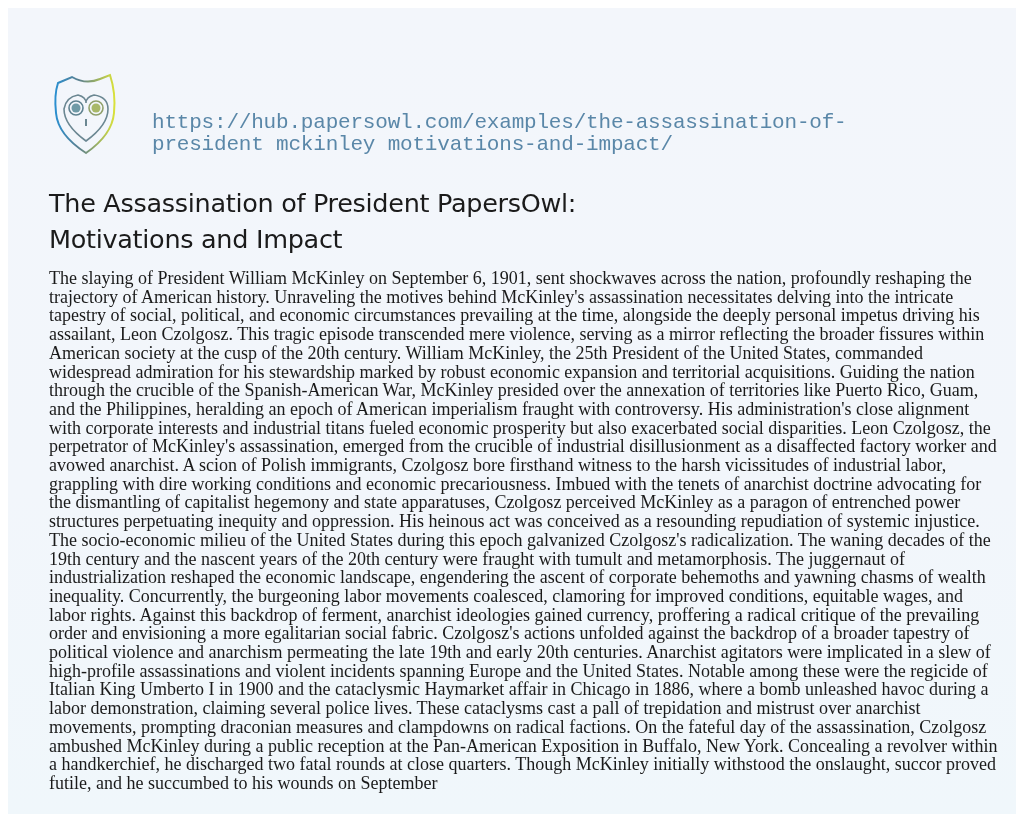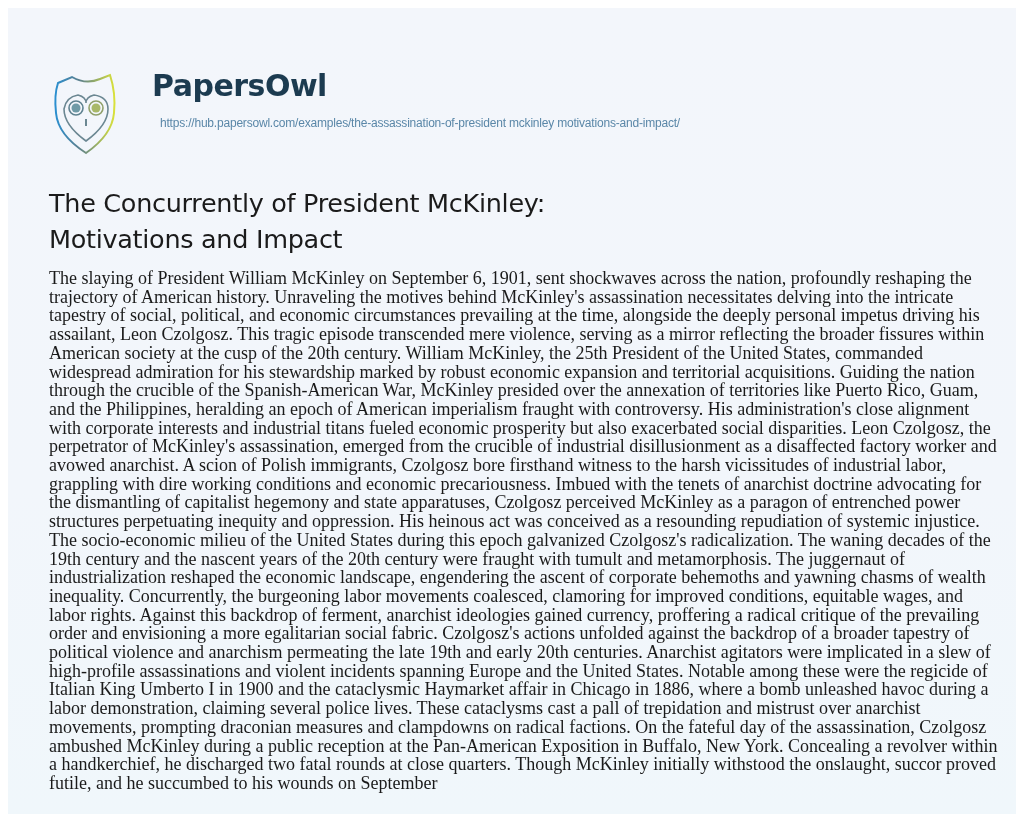--- a/index.html
+++ b/index.html
@@ -13,22 +13,22 @@
     background: linear-gradient(180deg, #f3f6fb 0%, #f2f6fb 60%, #f0f7fb 100%);
   }
   .header { position: absolute; left: 40px; top: 58px; width: 960px; height: 80px; }
   .logo { position: absolute; left: 0; top: 7px; width: 76px; height: 84px; }
   .brand {
     position: absolute; left: 104px; top: 2px;
     font-family: "DejaVu Sans", sans-serif; font-weight: bold;
     font-size: 30px; color: #1c3b50; letter-spacing: -0.5px;
   }
   .url {
-    position: absolute; left: 112px; top: 46px; width: 800px;
-    font-family: Liberation Sans, sans-serif; font-size: 12px; line-height: 22px;
+    position: absolute; left: 104px; top: 46px; width: 800px;
+    font-family: Liberation Mono, monospace; font-size: 21px; line-height: 22px;
     color: #5a87a8; letter-spacing: -0.2px; text-decoration: none;
   }
   .title {
     position: absolute; left: 41px; top: 177px; width: 900px;
     font-family: "DejaVu Sans", sans-serif; font-size: 25.5px; line-height: 36px;
     color: #1b1b1b; font-weight: normal; margin: 0; letter-spacing: -0.3px;
   }
   .body-text {
     position: absolute; left: 41px; top: 261px; width: 950px;
     font-family: "Liberation Serif", serif; font-size: 18px; line-height: 18.7px;
@@ -51,20 +51,19 @@
         </defs>
         <path d="M10 10 L24 4 Q38 12 52 6 L62 2 Q68 20 66 40 Q64 62 38 80 Q10 62 8 40 Q6 22 10 10 Z" fill="none" stroke="url(#lg)" stroke-width="2"></path>
         <path d="M38 68 Q16 52 16 36 Q18 24 30 22 Q38 24 38 30 Q38 24 46 22 Q60 24 60 36 Q60 52 38 68 Z" fill="none" stroke="#6b8792" stroke-width="1.6"></path>
         <circle cx="28" cy="35" r="7" fill="none" stroke="#5f8290" stroke-width="1.6"></circle>
         <circle cx="28" cy="35" r="4.5" fill="#6f9aa6"></circle>
         <circle cx="48" cy="35" r="7" fill="none" stroke="#90a06a" stroke-width="1.6"></circle>
         <circle cx="48" cy="35" r="4.5" fill="#a8b868"></circle>
         <path d="M38 46 L38 53" stroke="#6b8792" stroke-width="2"></path>
       </svg>
     </span>
-    <div class="brand">PapersOwl</div>
     <a class="url">https://hub.papersowl.com/examples/the-assassination-of-president mckinley motivations-and-impact/</a>
   </div>
 
-  <h1 class="title"><span>The Concurrently of President McKinley:</span><br><span>Motivations and Impact</span></h1>
+  <h1 class="title"><span>The Assassination of President PapersOwl:</span><br><span>Motivations and Impact</span></h1>
 
   <p class="body-text">The slaying of President William McKinley on September 6, 1901, sent shockwaves across the nation, profoundly reshaping the trajectory of American history. Unraveling the motives behind McKinley's assassination necessitates delving into the intricate tapestry of social, political, and economic circumstances prevailing at the time, alongside the deeply personal impetus driving his assailant, Leon Czolgosz. This tragic episode transcended mere violence, serving as a mirror reflecting the broader fissures within American society at the cusp of the 20th century. William McKinley, the 25th President of the United States, commanded widespread admiration for his stewardship marked by robust economic expansion and territorial acquisitions. Guiding the nation through the crucible of the Spanish-American War, McKinley presided over the annexation of territories like Puerto Rico, Guam, and the Philippines, heralding an epoch of American imperialism fraught with controversy. His administration's close alignment with corporate interests and industrial titans fueled economic prosperity but also exacerbated social disparities. Leon Czolgosz, the perpetrator of McKinley's assassination, emerged from the crucible of industrial disillusionment as a disaffected factory worker and avowed anarchist. A scion of Polish immigrants, Czolgosz bore firsthand witness to the harsh vicissitudes of industrial labor, grappling with dire working conditions and economic precariousness. Imbued with the tenets of anarchist doctrine advocating for the dismantling of capitalist hegemony and state apparatuses, Czolgosz perceived McKinley as a paragon of entrenched power structures perpetuating inequity and oppression. His heinous act was conceived as a resounding repudiation of systemic injustice. The socio-economic milieu of the United States during this epoch galvanized Czolgosz's radicalization. The waning decades of the 19th century and the nascent years of the 20th century were fraught with tumult and metamorphosis. The juggernaut of industrialization reshaped the economic landscape, engendering the ascent of corporate behemoths and yawning chasms of wealth inequality. Concurrently, the burgeoning labor movements coalesced, clamoring for improved conditions, equitable wages, and labor rights. Against this backdrop of ferment, anarchist ideologies gained currency, proffering a radical critique of the prevailing order and envisioning a more egalitarian social fabric. Czolgosz's actions unfolded against the backdrop of a broader tapestry of political violence and anarchism permeating the late 19th and early 20th centuries. Anarchist agitators were implicated in a slew of high-profile assassinations and violent incidents spanning Europe and the United States. Notable among these were the regicide of Italian King Umberto I in 1900 and the cataclysmic Haymarket affair in Chicago in 1886, where a bomb unleashed havoc during a labor demonstration, claiming several police lives. These cataclysms cast a pall of trepidation and mistrust over anarchist movements, prompting draconian measures and clampdowns on radical factions. On the fateful day of the assassination, Czolgosz ambushed McKinley during a public reception at the Pan-American Exposition in Buffalo, New York. Concealing a revolver within a handkerchief, he discharged two fatal rounds at close quarters. Though McKinley initially withstood the onslaught, succor proved futile, and he succumbed to his wounds on September</p>
 </div>
 
 </body></html>

